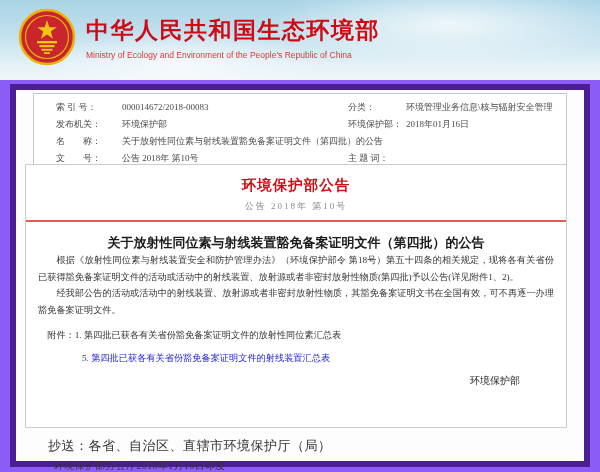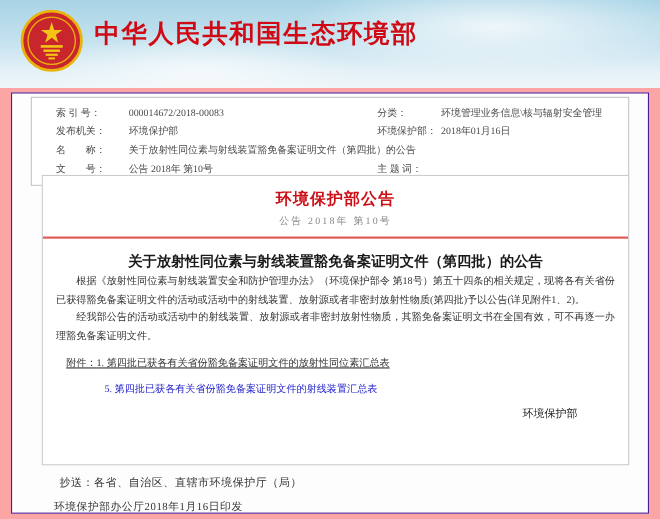--- a/index.html
+++ b/index.html
@@ -1,63 +1,63 @@
 <!DOCTYPE html>
 <html><head>
 <meta charset="utf-8">
 <style>
   html,body{margin:0;padding:0;}
-  .page{position:relative;width:600px;height:472px;background:#fca5a5;overflow:hidden;
+  .page{position:relative;width:600px;height:472px;background:#8b5cf6;overflow:hidden;
         font-family:"Liberation Serif",serif;}
 
   
   .banner{position:absolute;top:0;left:0;right:0;height:80px;
     background:
       radial-gradient(ellipse 260px 60px at 75% 30%, rgba(255,255,255,.75), rgba(255,255,255,0) 70%),
       radial-gradient(ellipse 200px 50px at 30% 80%, rgba(255,255,255,.6), rgba(255,255,255,0) 70%),
       linear-gradient(180deg,#a9d4e6 0%,#c3e1ee 45%,#e3f1f7 80%,#f0f6f8 100%);}
   .emblem{position:absolute;left:18px;top:8px;width:58px;height:58px;}
   .banner-text{position:absolute;left:86px;top:15px;}
   .site-title{font-family:"Liberation Sans",sans-serif;font-size:23px;font-weight:bold;
     color:#d00a14;letter-spacing:1.5px;white-space:nowrap;}
   .site-subtitle{font-family:"Liberation Sans",sans-serif;font-size:8.5px;color:#d43a3a;
     margin-top:4px;white-space:nowrap;}
 
   
   .panel{position:absolute;left:10px;right:10px;top:84px;height:383px;
-    background:#fdfdfd;border:1px solid #4c1d95;box-sizing:border-box;}
+    background:#fdfdfd;border:6px solid #4c1d95;box-sizing:border-box;}
 
   
   .meta-box{position:absolute;left:17px;right:17px;top:3px;border:1px solid #c6c6c6;
     background:#fff;padding:5px 0 6px;box-sizing:border-box;}
   .meta-box table{width:100%;border-collapse:collapse;font-size:9px;color:#4a4a4a;}
   .meta-box td{padding:2px 0;line-height:13px;vertical-align:top;}
   td.lab{width:66px;padding-left:22px;white-space:nowrap;}
   td.val{width:218px;padding-right:8px;}
   td.lab2{width:58px;white-space:nowrap;}
 
   
-  .notice{position:absolute;left:27px;right:17px;top:74px;height:264px;border:1px solid #cccccc;
+  .notice{position:absolute;left:9px;right:17px;top:74px;height:264px;border:1px solid #cccccc;
     background:#fff;box-sizing:border-box;overflow:hidden;}
   .org{margin-top:11px;text-align:center;font-size:14.5px;font-weight:bold;color:#cc1017;letter-spacing:1px;}
   .no{margin-top:5px;text-align:center;font-size:9px;color:#8a8a8a;letter-spacing:2px;}
   .rule{height:0;border:none;border-top:2px solid #e25a55;margin:7px 0 0 0;}
   .doc-title{margin:12px 24px 0;text-align:center;font-size:13px;font-weight:bold;color:#1a1a1a;}
   .para{margin:0 12px;font-size:9.2px;line-height:16.5px;color:#333;text-indent:2em;
     text-align:justify;word-break:break-all;}
   .para.first{margin-top:0;}
-  .attach-line1{margin:11px 12px 0;font-size:9.2px;color:#333;text-indent:1em;text-decoration:underline;}
+  .attach-line1{margin:11px 12px 0;font-size:9.2px;color:#333;text-indent:1em;}
   .attach-line2{margin:10px 12px 0 56px;font-size:9.2px;}
   a.attach-item{color:#333;text-decoration:none;cursor:pointer;}
   .attach-line2 a.attach-item{color:#2222cc;}
   .sig{margin:9px 46px 0 0;text-align:right;font-size:10px;color:#222;}
   .sig-date{margin:12px 38px 0 0;text-align:right;font-size:9.5px;color:#333;}
 
   
-  .cc-line{position:absolute;left:43px;top:347px;font-size:10px;color:#333;letter-spacing:.5px;}
+  .cc-line{position:absolute;left:32px;top:347px;font-size:13px;color:#333;letter-spacing:.5px;}
   .print-line{position:absolute;left:38px;top:370px;font-size:9.8px;color:#333;letter-spacing:.5px;}
 </style>
 </head>
 <body>
 
 <div class="page">
 
   <div class="banner">
     <div class="emblem">
       <svg width="58" height="58" viewBox="0 0 58 58">
@@ -65,20 +65,21 @@
         <circle cx="29" cy="29" r="21.5" fill="none" stroke="#e9b30c" stroke-width="1.2"></circle>
         <path d="M29 12 L31.3 19.2 L38.8 19.2 L32.8 23.6 L35 30.8 L29 26.4 L23 30.8 L25.2 23.6 L19.2 19.2 L26.7 19.2 Z" fill="#f3c316"></path>
         <rect x="19" y="33" width="20" height="2.4" fill="#f3c316"></rect>
         <rect x="21.5" y="37" width="15" height="2.2" fill="#f3c316"></rect>
         <rect x="23.5" y="40.8" width="11" height="2" fill="#f3c316"></rect>
         <rect x="26" y="44.2" width="6" height="1.8" fill="#f3c316"></rect>
       </svg>
     </div>
     <div class="banner-text">
       <div class="site-title">中华人民共和国生态环境部</div>
+      <div class="site-subtitle">Ministry of Ecology and Environment of the People's Republic of China</div>
     </div>
   </div>
 
   <div class="panel">
 
     <div class="meta-box">
       <table>
         <tbody>
             <tr>
           <td class="lab">索 引 号：</td>

